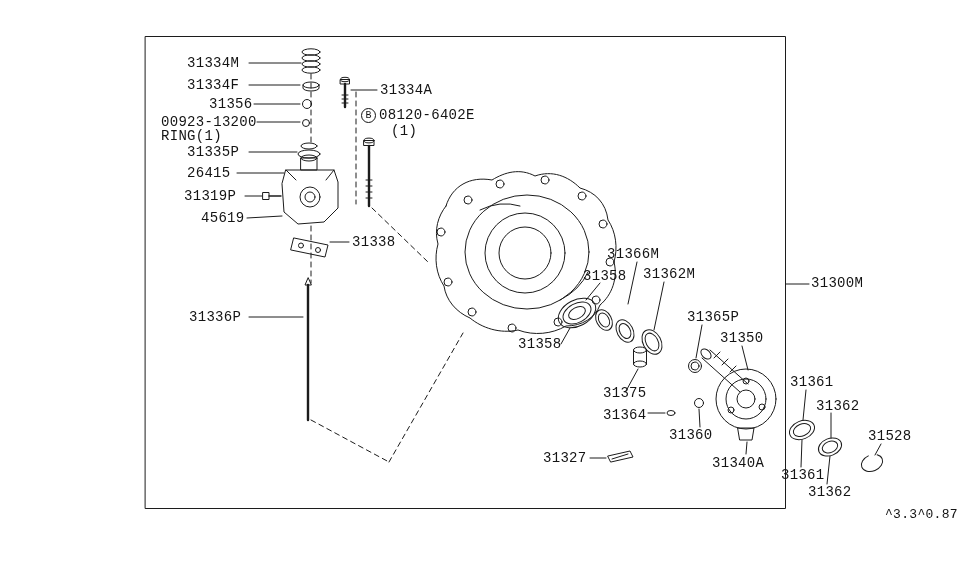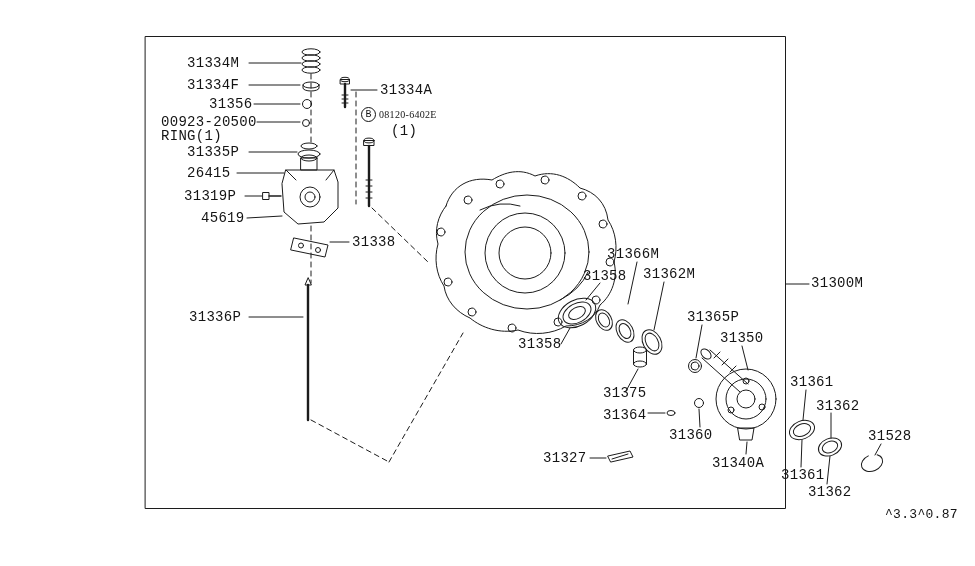--- a/index.html
+++ b/index.html
@@ -8,21 +8,21 @@
   .canvas { position:absolute; inset:0; width:975px; height:566px; }
   svg.art { position:absolute; left:0; top:0; }
   svg.art * { stroke:#1c1c1c; fill:none; stroke-width:1; stroke-linecap:round; stroke-linejoin:round; }
   svg.art .dash { stroke-dasharray:5 4; }
   svg.art .thick { stroke-width:2.4; }
   svg.art .mid { stroke-width:1.4; }
   .lbl { position:absolute; font-size:14px; line-height:15px; letter-spacing:0.3px; white-space:nowrap; color:#141414; }
   .lbl.small { font-size:13px;margin-left:12px; }
   .bolt-callout { position:absolute; display:flex; align-items:center; gap:3px; }
   .circle-b { width:15px; height:15px; border:1.3px solid #141414; border-radius:50%; font-size:10px; line-height:13px; display:flex; align-items:center; justify-content:center; flex:0 0 auto; }
-  .lbl-inline { font-size:10px; letter-spacing:0.3px; white-space:nowrap;font-family:Liberation Serif, serif; }
+  .lbl-inline { font-size:14px; letter-spacing:0.3px; white-space:nowrap; }
 </style>
 </head>
 <body>
 
 <div class="canvas">
 
   <svg class="art" width="975" height="566" viewBox="0 0 975 566">
 
     <rect x="145.5" y="36.5" width="640" height="472"></rect>
 
@@ -202,21 +202,21 @@
 
     <g>
       <path d="M608,456 L630,451 L633,457 L611,462 Z"></path>
       <path d="M612,459 L628,454"></path>
     </g>
   </svg>
 
   <div class="lbl" style="left:187px;top:56px">31334M</div>
   <div class="lbl" style="left:187px;top:78px">31334F</div>
   <div class="lbl" style="left:209px;top:97px">31356</div>
-  <div class="lbl" style="left:161px;top:115px">00923-20500</div>
+  <div class="lbl" style="left:161px;top:115px">00923-13200</div>
   <div class="lbl" style="left:161px;top:129px">RING(1)</div>
   <div class="lbl" style="left:187px;top:145px">31335P</div>
   <div class="lbl" style="left:187px;top:166px">26415</div>
   <div class="lbl" style="left:184px;top:189px">31319P</div>
   <div class="lbl" style="left:201px;top:211px">45619</div>
   <div class="lbl" style="left:352px;top:235px">31338</div>
   <div class="lbl" style="left:189px;top:310px">31336P</div>
   <div class="lbl" style="left:380px;top:83px">31334A</div>
 
   <div class="bolt-callout" style="left:361px;top:107px">

